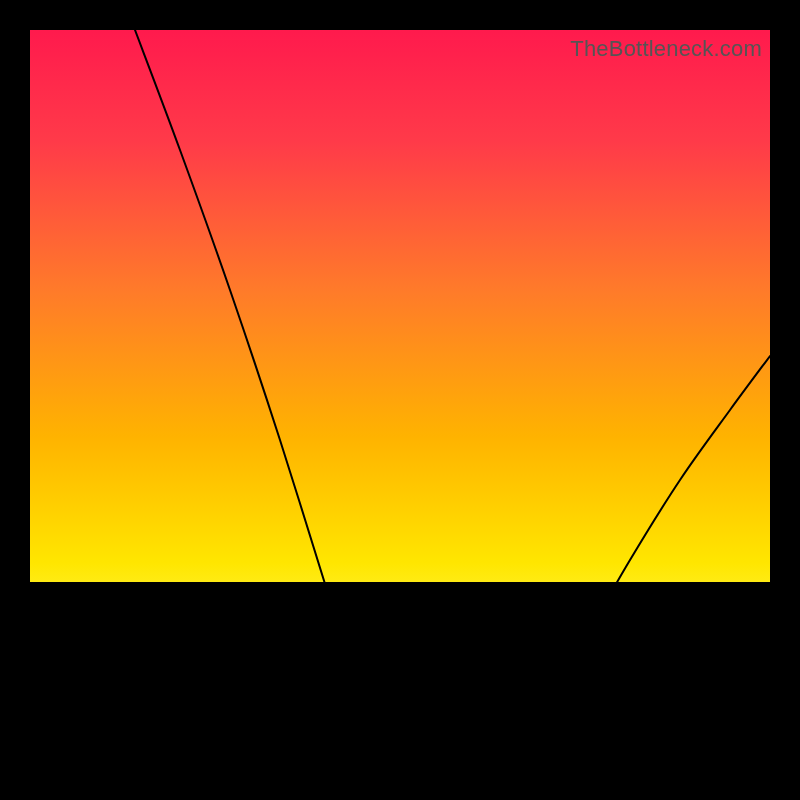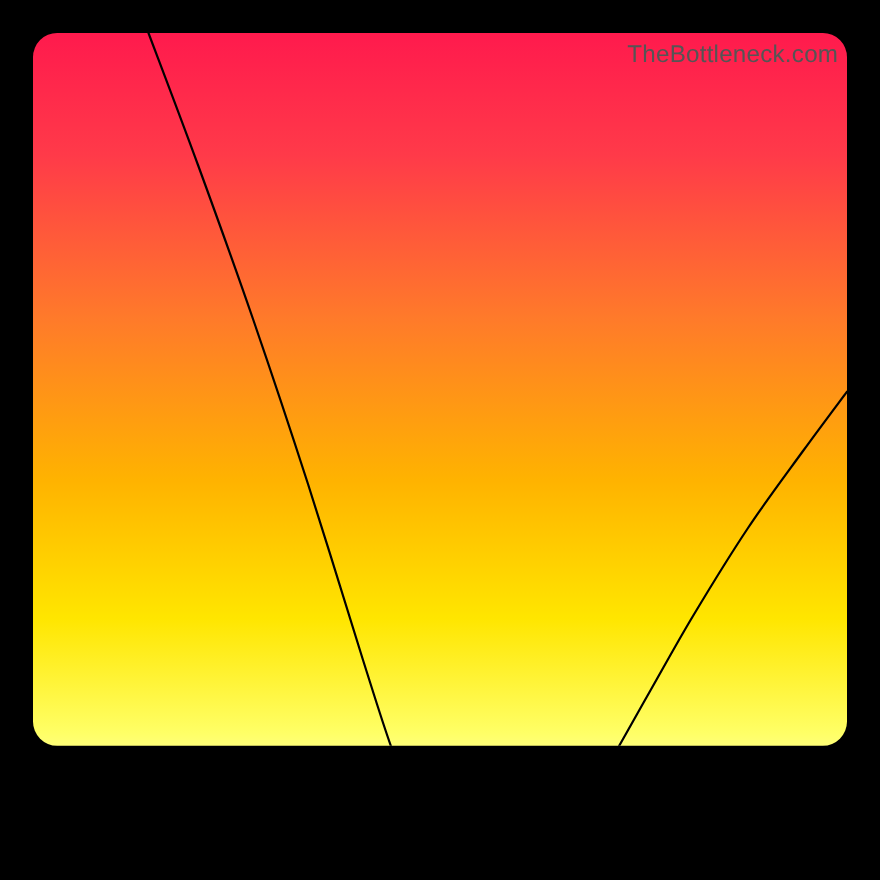--- a/index.html
+++ b/index.html
@@ -9,23 +9,22 @@
     height: 800px;
     background: #000;
     overflow: hidden;
     font-family: Arial, Helvetica, sans-serif;
   }
   .frame {
     position: absolute;
     left: 30px;
     top: 30px;
     width: 740px;
-    height: 648px;
+    height: 552px;
     overflow: hidden;
-    border-radius: 22px;
   }
   .gradient {
     position: absolute;
     left: 0; top: 0; right: 0; bottom: 0;
   }
   .watermark {
     position: absolute;
     top: 6px;
     right: 8px;
     font-size: 22px;

